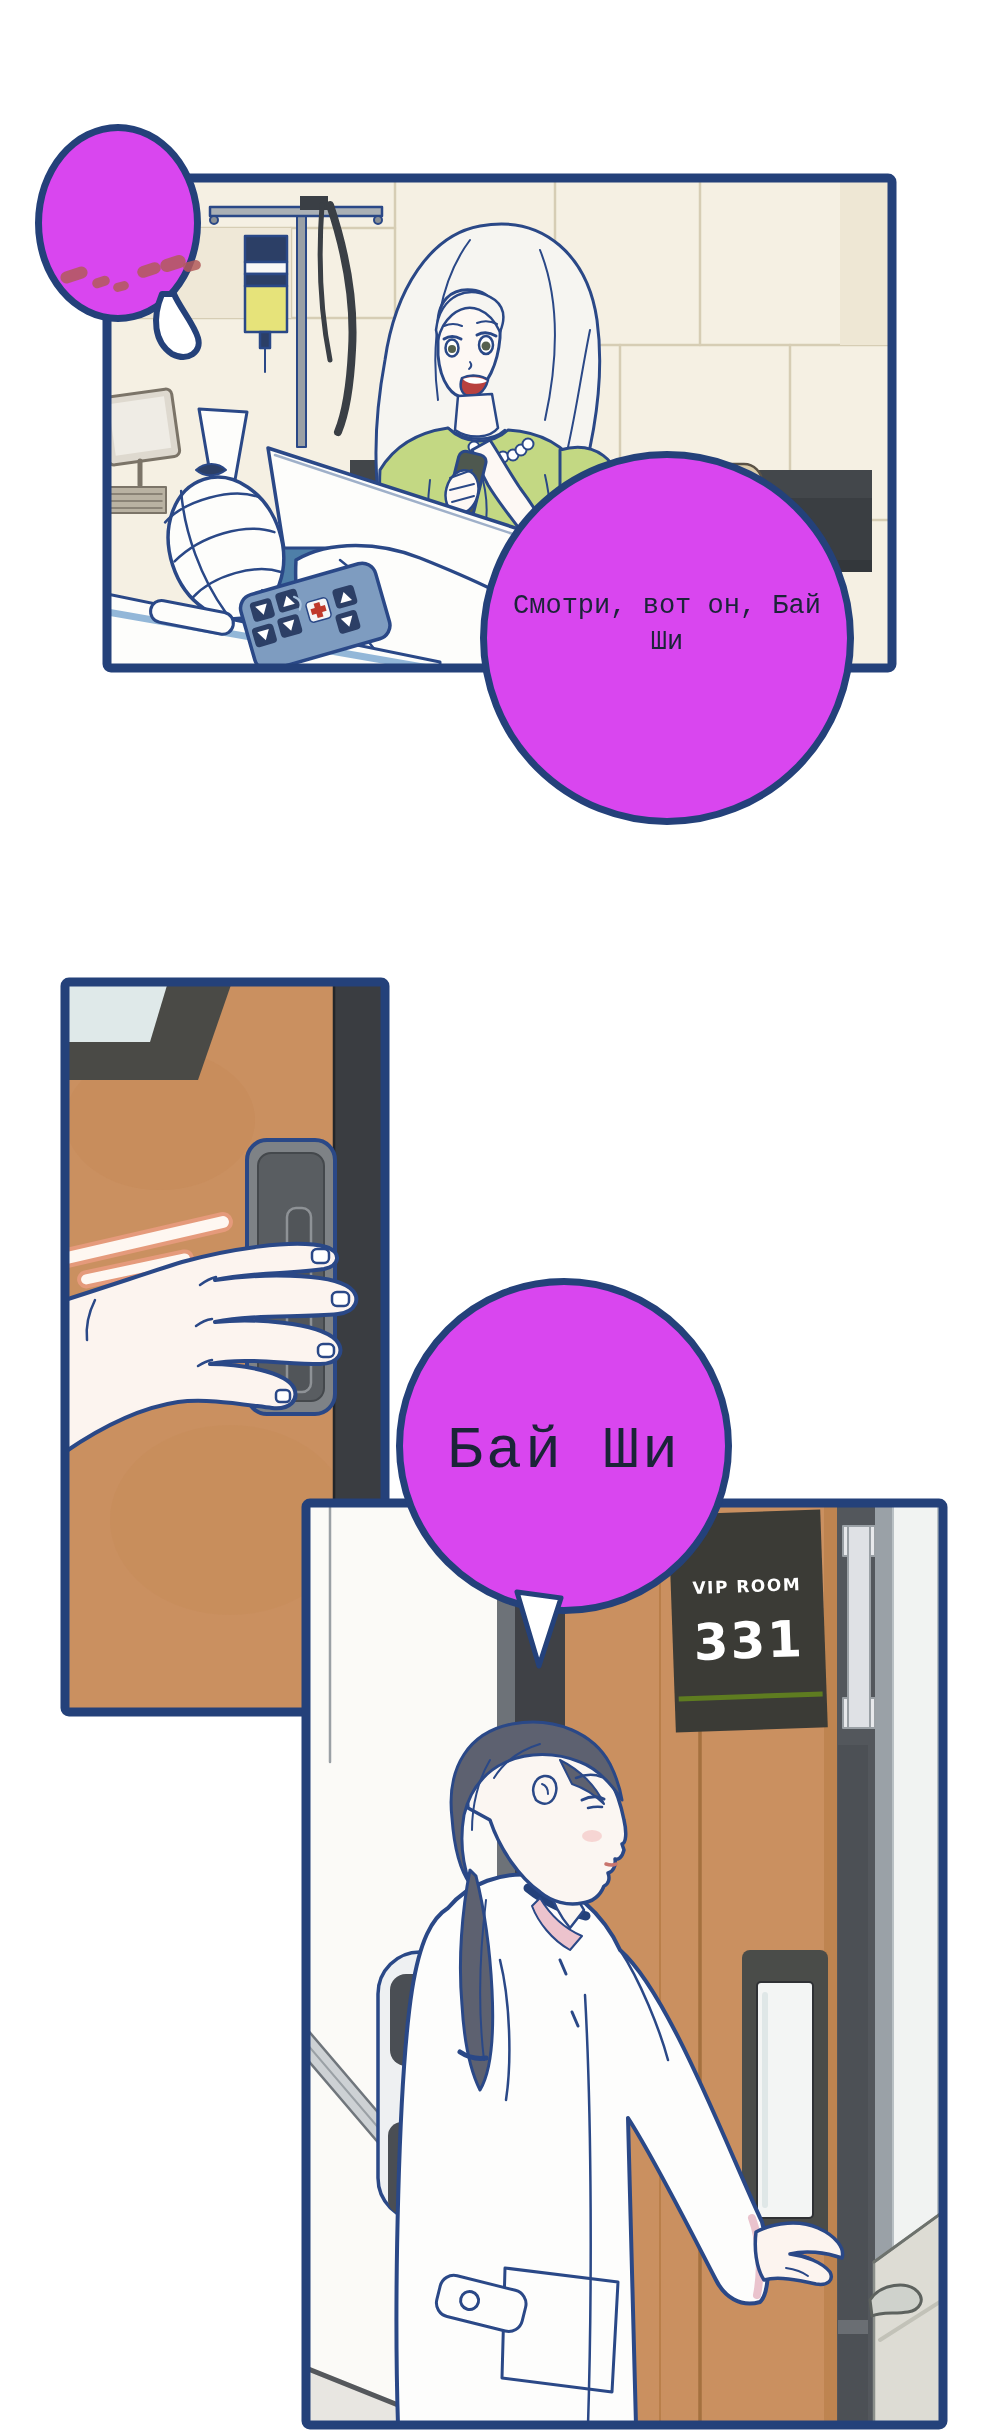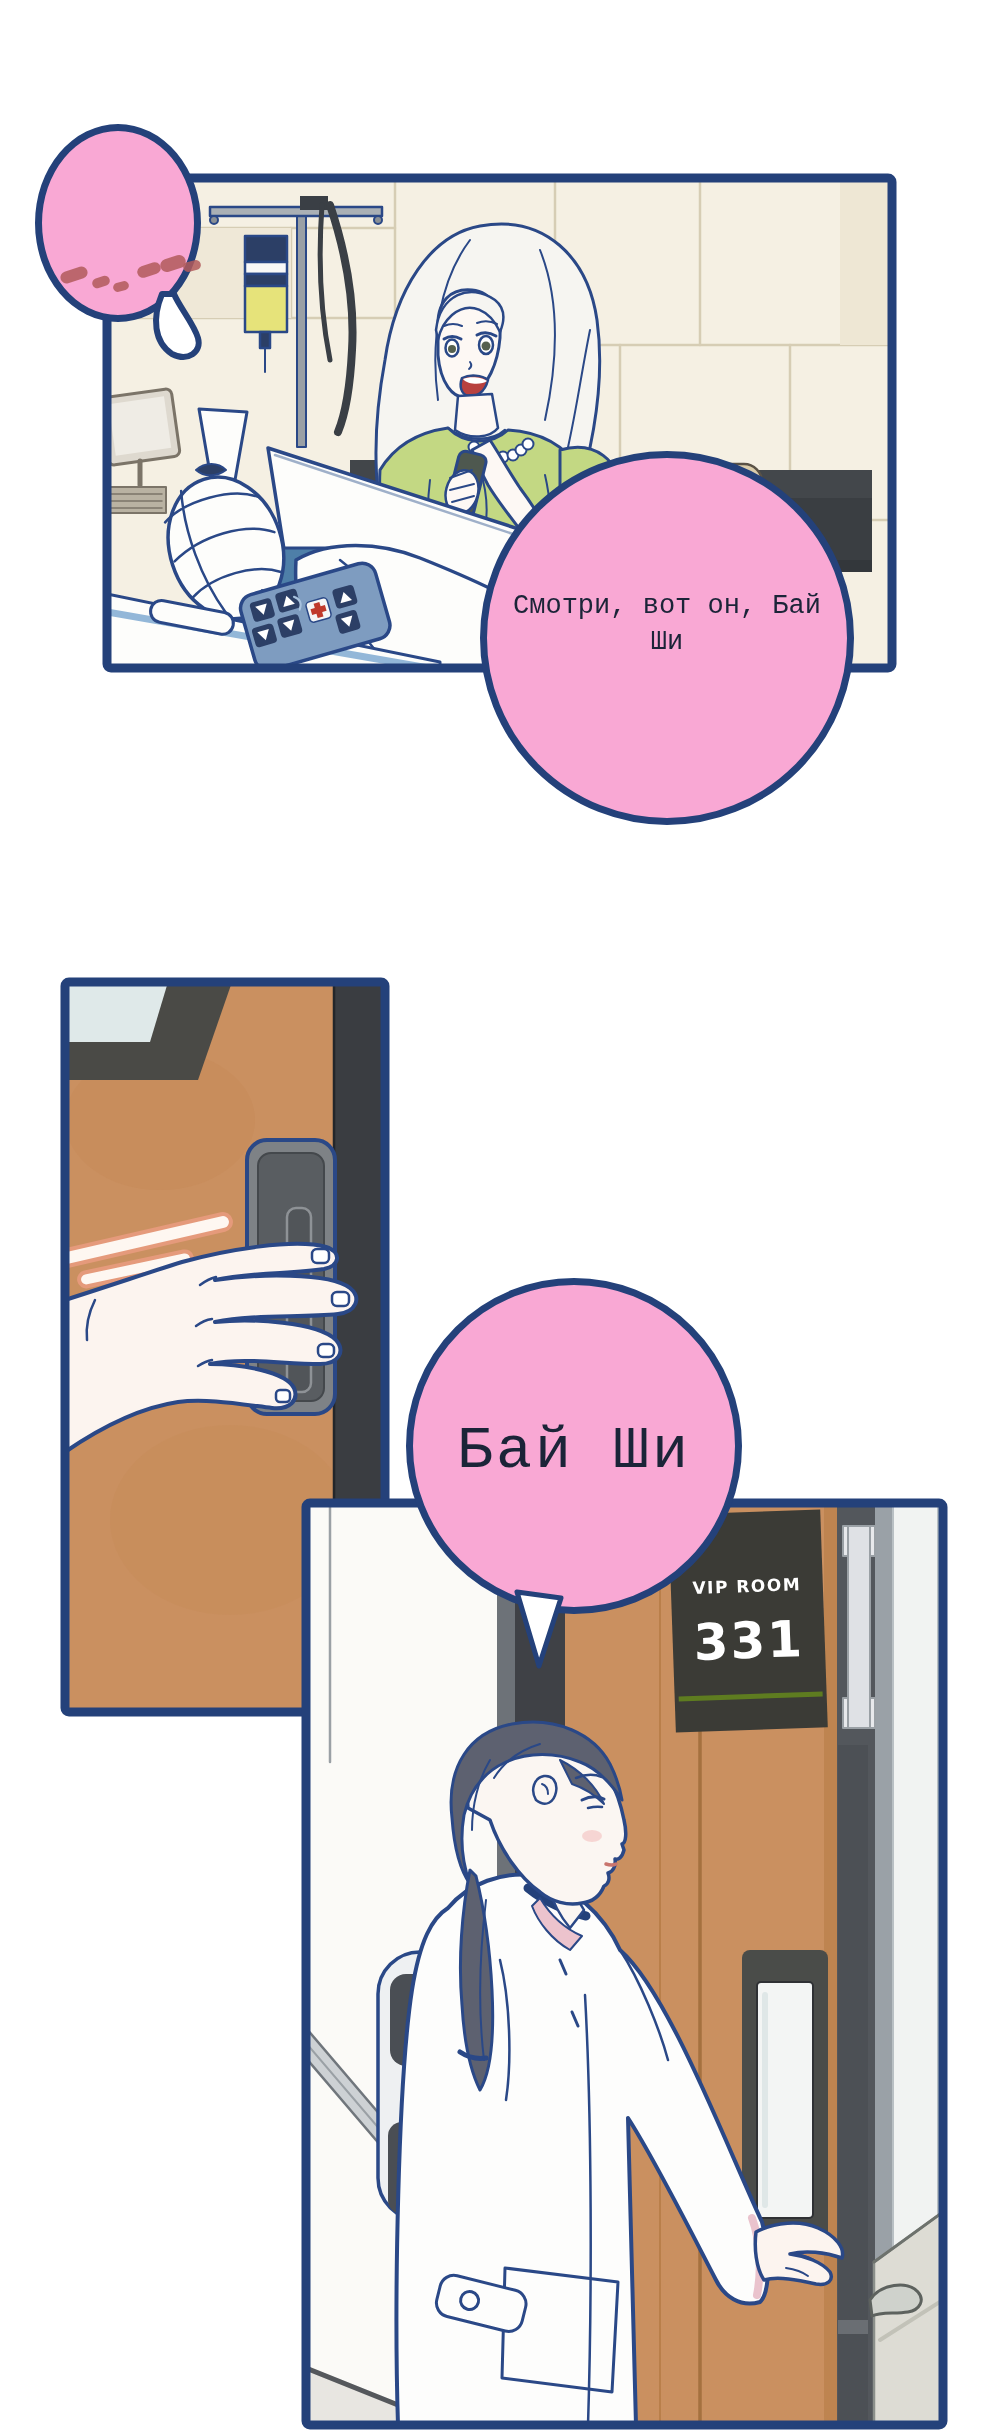--- a/index.html
+++ b/index.html
@@ -4,25 +4,25 @@
 <style>
   html,body{margin:0;padding:0;background:#ffffff;}
   .page{position:relative;width:990px;height:2436px;background:#ffffff;overflow:hidden;
         font-family:"Liberation Sans", sans-serif;}
   .panel{position:absolute;}
   .panel svg{display:block;width:100%;height:100%;}
   svg *{stroke-linejoin:round;stroke-linecap:round;}
   #panel1{left:102px;top:173px;width:800px;height:505px;z-index:1;}
   #panel2{left:60px;top:977px;width:335px;height:745px;z-index:2;}
   #panel3{left:301px;top:1498px;width:652px;height:937px;z-index:3;}
-  .bubble{position:absolute;background:#f9a8d4;border:7px solid #24417a;border-radius:50%;
+  .bubble{position:absolute;background:#d946ef;border:7px solid #24417a;border-radius:50%;
           z-index:10;box-sizing:border-box;display:flex;align-items:center;justify-content:center;}
   #bubble-ellipsis{left:35px;top:124px;width:166px;height:198px;}
   #bubble-main{left:480px;top:451px;width:374px;height:374px;}
-  #bubble-name{left:406px;top:1278px;width:336px;height:336px;}
+  #bubble-name{left:396px;top:1278px;width:336px;height:336px;}
   .tail{position:absolute;z-index:11;}
   #tail-ellipsis{left:128px;top:290px;width:90px;height:90px;}
   #tail-name{left:505px;top:1582px;width:80px;height:95px;}
   .speech-text{font-family:"Liberation Mono","DejaVu Sans Mono",monospace;color:#1b2438;
                text-align:center;}
   #bubble-main .speech-text{font-size:27px;line-height:1.32;width:324px;margin-top:-26px;}
   #bubble-name .speech-text{font-size:60px;letter-spacing:3px;padding-top:10px;}
   .dot{position:absolute;background:#b25b5b;border-radius:8px;opacity:.85;}
 </style>
 </head>

